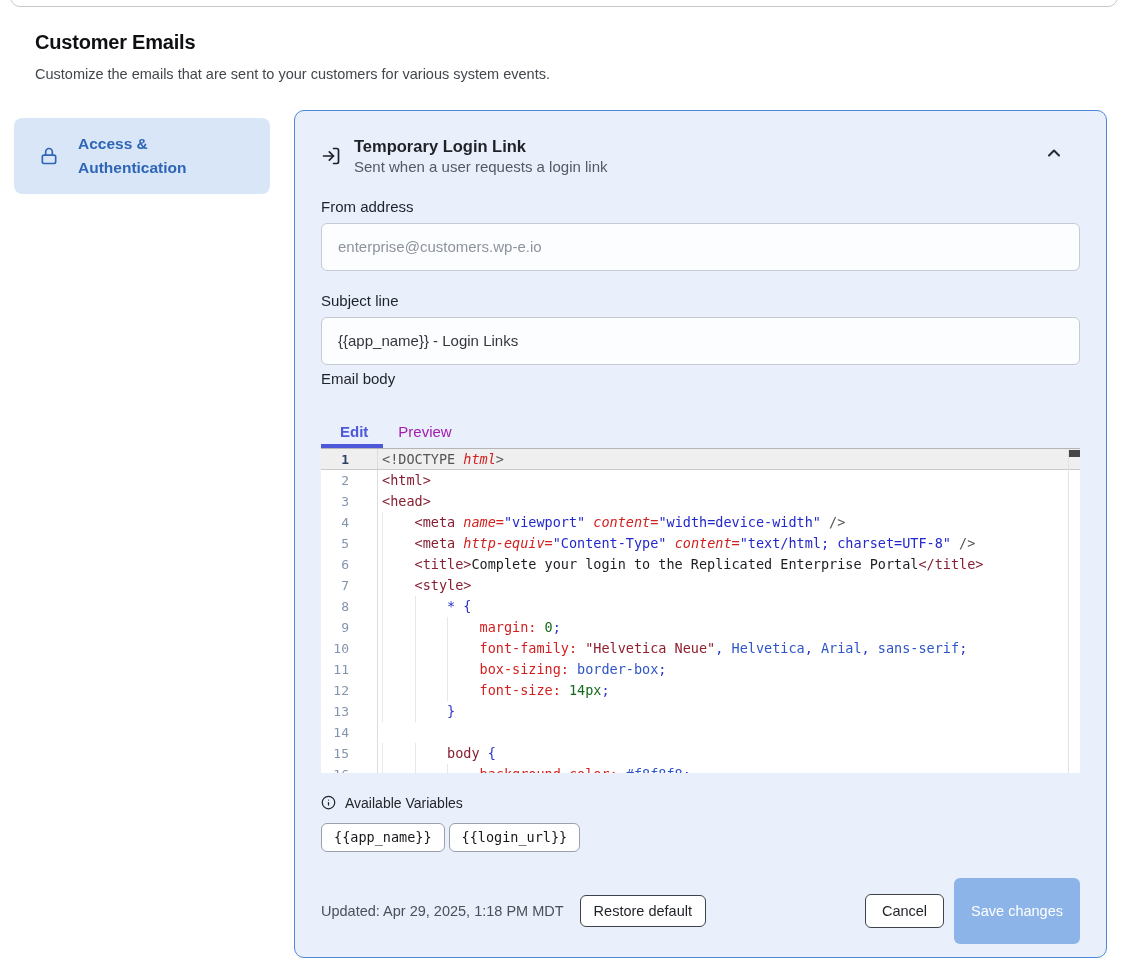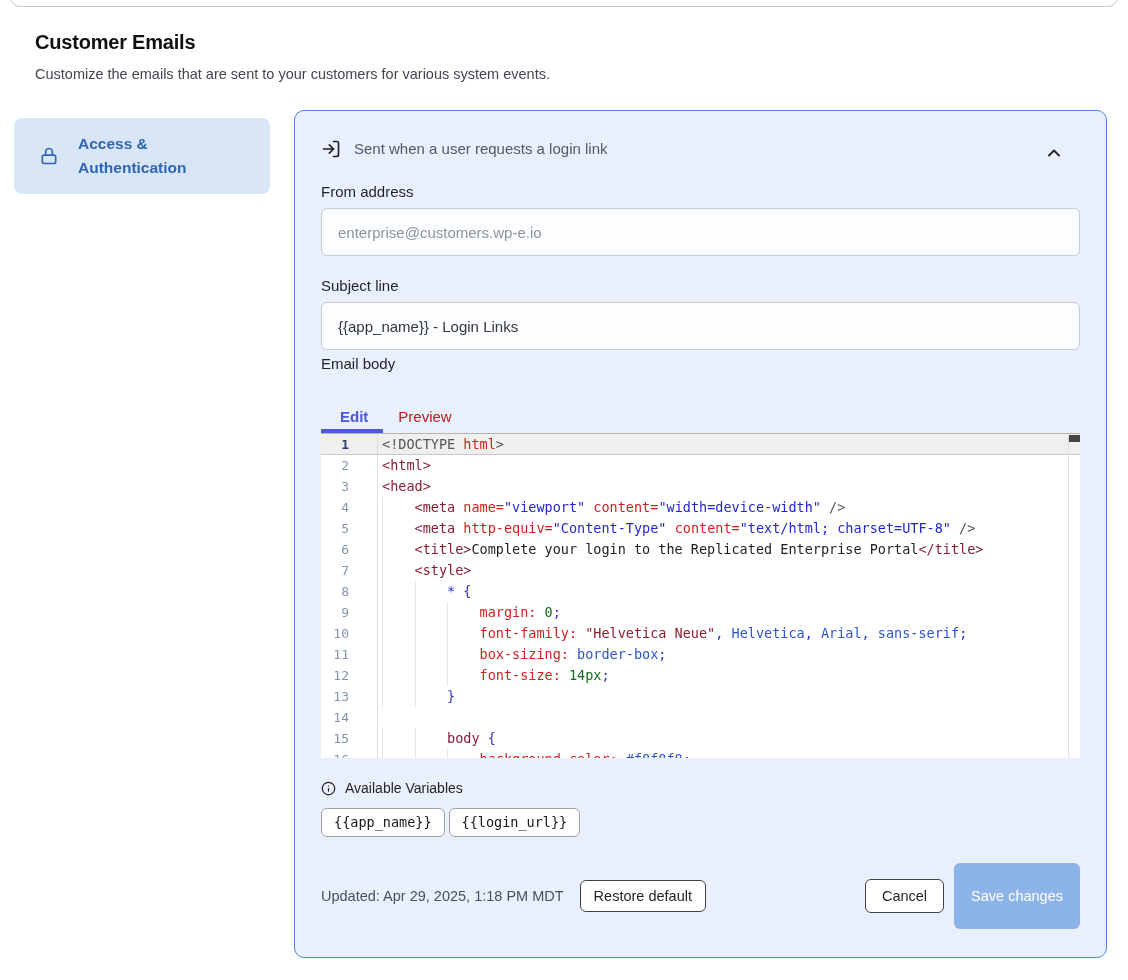--- a/index.html
+++ b/index.html
@@ -31,39 +31,39 @@
   .chev { margin-left:auto; margin-right:16px; color:#25282d; align-self:flex-start; margin-top:8px; }
 
   .f-label { font-size:15px; color:#1e222a; margin-bottom:8px; }
   .f-input { width:100%; height:48px; background:#fcfdfe; border:1px solid #c6cad2; border-radius:6px;
     padding:0 16px; font-size:15px; color:#33373e; font-family:"Liberation Sans",sans-serif; outline:none; }
   .f-input::placeholder { color:#8d939c; opacity:1; }
   .mb21 { margin-bottom:21px; } .mb19 { margin-bottom:5px; } .mb18 { margin-bottom:28px; }
 
   
   .tabs { display:flex; height:33px; align-items:center; }
-  .tab { padding:0 15px; font-size:15px; color:#b91c1c; cursor:pointer; }
+  .tab { padding:0 15px; font-size:15px; color:#a21caf; cursor:pointer; }
   .tab.active { color:var(--tab_active,#4d59da); font-weight:700; padding-left:19px; }
   .editor-wrap { position:relative; }
   .tab-underline { position:absolute; top:-4px; left:0; width:62px; height:4px;
     background:var(--tab_active,#4d59da); z-index:3; }
 
   
   .editor { position:relative; height:325px; background:#ffffff; border-top:1px solid #b5b5b5;
     overflow:hidden; font-family:"DejaVu Sans Mono", monospace; font-size:13.5px; }
   .code-row { display:flex; height:21px; line-height:21px; white-space:pre; }
   .code-row .ln { flex:none; width:57px; text-align:right; padding-right:28px;
     color:#8494ad; font-size:13px; border-right:1px solid #dcdcdc; user-select:none; }
   .code-row.active { background:#efefef; border-bottom:1px solid #c9c9c9; }
   .code-row.active .ln { color:#2b3f69; font-weight:700; }
   .code-row .code { flex:1; padding-left:4px; overflow:hidden; }
   .ind { display:inline-block; width:4ch; box-shadow:inset 1px 0 0 #e7e7e7; height:21px; vertical-align:top; }
   .tk-meta { color:var(--tok_meta,#555555); }
   .tk-tag  { color:var(--tok_tag,#871e32); }
-  .tk-attr { color:var(--tok_attr,#d21f1f); }
+  .tk-attr { color:var(--tok_attr,#d21f1f);font-style:italic; }
   .tk-str  { color:var(--tok_str,#2328cc); }
   .tk-cstr { color:var(--tok_cstr,#8e1d2e); }
   .tk-prop { color:var(--tok_attr,#d21f1f); }
   .tk-num  { color:var(--tok_num,#15691c); }
   .tk-punc { color:var(--tok_punc,#2d35c8); }
   .tk-kw   { color:var(--tok_kw,#2e55c8); }
   .tk-text { color:#1c1e22; }
   .vscroll { position:absolute; top:0; right:0; bottom:0; width:12px; box-shadow:inset 1px 0 0 #e2e2e2; z-index:2; }
   .vthumb { position:absolute; top:1px; left:1px; right:0; height:7px; background:#454545; }
 
@@ -101,20 +101,21 @@
 </nav>
 
 <section class="panel">
   <div class="panel-header">
     <svg class="icon20 hicon" viewBox="0 0 24 24" fill="none" stroke="currentColor" stroke-width="2" stroke-linecap="round" stroke-linejoin="round">
         <path d="M15 3h4a2 2 0 0 1 2 2v14a2 2 0 0 1-2 2h-4"></path>
         <polyline points="10 17 15 12 10 7"></polyline>
         <line x1="15" y1="12" x2="3" y2="12"></line>
       </svg>
     <div>
+      <div class="ph-title">Temporary Login Link</div>
       <div class="ph-sub">Sent when a user requests a login link</div>
     </div>
     <svg class="icon20 chev" width="16" height="16" viewBox="0 0 24 24" fill="none" stroke="currentColor" stroke-width="2.4" stroke-linecap="round" stroke-linejoin="round">
         <polyline points="18 15 12 9 6 15"></polyline>
       </svg>
   </div>
 
   <div class="f-label">From address</div>
   <input class="f-input mb21" type="text" placeholder="enterprise@customers.wp-e.io" style="">
 

